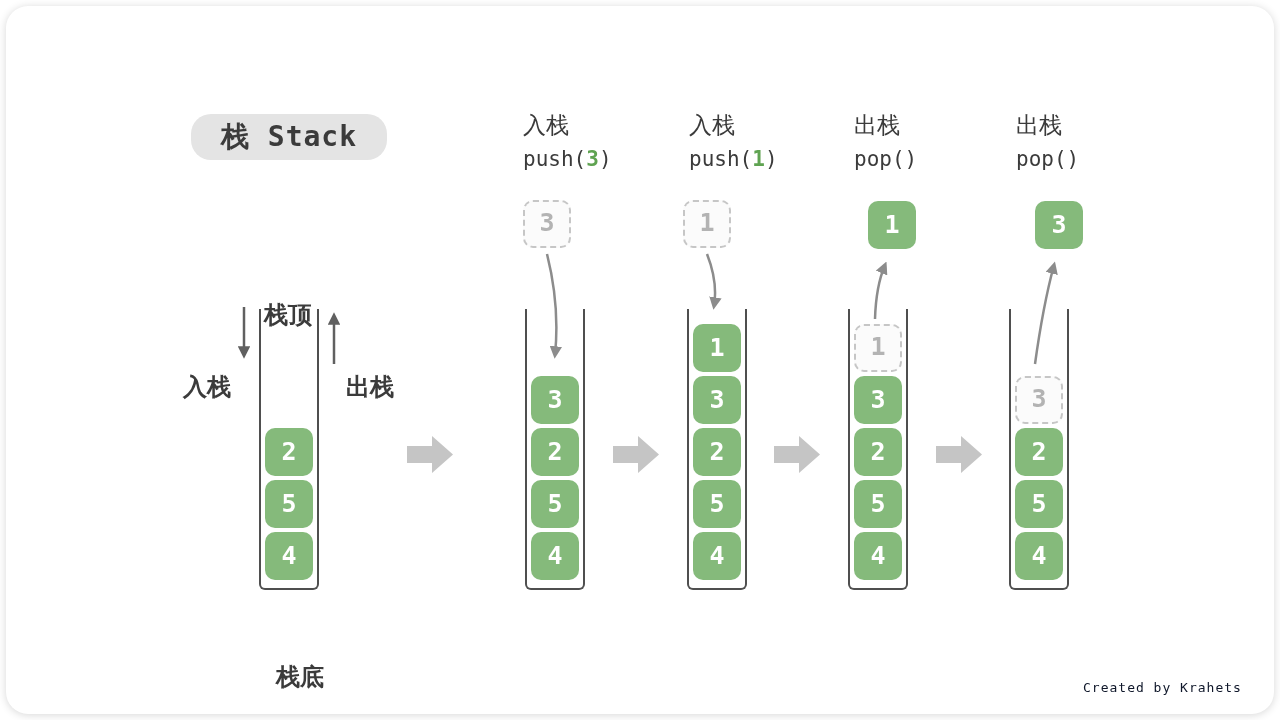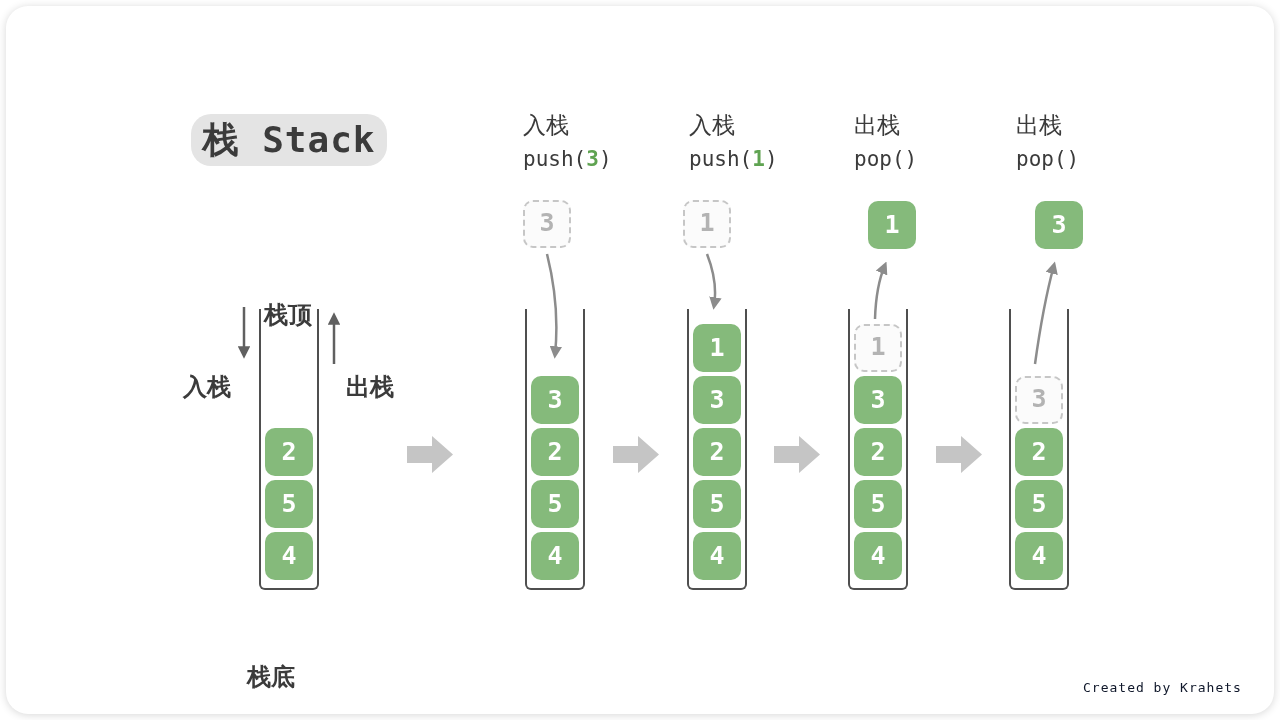--- a/index.html
+++ b/index.html
@@ -4,25 +4,25 @@
 <style>
   html,body{margin:0;padding:0;background:#ffffff;width:1280px;height:720px;overflow:hidden;}
   .card{
     position:absolute;left:6px;top:6px;width:1268px;height:708px;
     background:#ffffff;border-radius:22px;
     box-shadow:0 1px 9px rgba(0,0,0,0.16);
     font-family:"DejaVu Sans",sans-serif;color:#3b3b3b;
   }
   .abs{position:absolute;}
   .title-badge{
-    left:185px;top:108px;width:196px;height:52px;
+    left:185px;top:108px;width:196px;height:46px;
     background:#e4e4e4;border-radius:20px;
     display:flex;align-items:center;justify-content:center;
     font-family:"DejaVu Sans Mono","DejaVu Sans",monospace;
-    font-size:36px;font-weight:600;color:#3b3b3b;letter-spacing:1px;
+    font-size:28px;font-weight:600;color:#3b3b3b;letter-spacing:1px;
   }
   .col-header{top:102px;line-height:34px;}
   .col-header .zh{font-size:23px;font-weight:500;}
   .col-header .code{font-family:"DejaVu Sans Mono",monospace;font-size:21px;text-align:right;}
   .col-header .code .arg{color:#5fa351;font-weight:bold;}
   .side-label{font-size:24px;font-weight:700;color:#3b3b3b;margin-top:48px;}
   .stack{
     top:303px;width:60px;height:281px;
     border-left:2px solid #4f4f4f;border-right:2px solid #4f4f4f;border-bottom:2px solid #4f4f4f;
     border-bottom-left-radius:6px;border-bottom-right-radius:6px;
@@ -92,21 +92,21 @@
     <div class="code"><span>pop(</span><span class="arg"></span><span>)</span></div>
   </div>
   <div class="abs col-header" style="left:1010px;">
     <div class="zh">出栈</div>
     <div class="code"><span>pop(</span><span class="arg"></span><span>)</span></div>
   </div>
 
   <div class="abs side-label" style="left:258px;top:245px;">栈顶</div>
   <div class="abs side-label" style="left:177px;top:317px;">入栈</div>
   <div class="abs side-label" style="left:340px;top:317px;">出栈</div>
-  <div class="abs side-label" style="left:241px;top:607px;">栈底</div>
+  <div class="abs side-label" style="left:270px;top:607px;">栈底</div>
 
   <div class="abs stack" style="left:253px;">
     <div class="cell r3">2</div>
     <div class="cell r4">5</div>
     <div class="cell r5">4</div>
   </div>
 
   <div class="abs stack" style="left:519px;">
     <div class="cell r2">3</div>
     <div class="cell r3">2</div>

